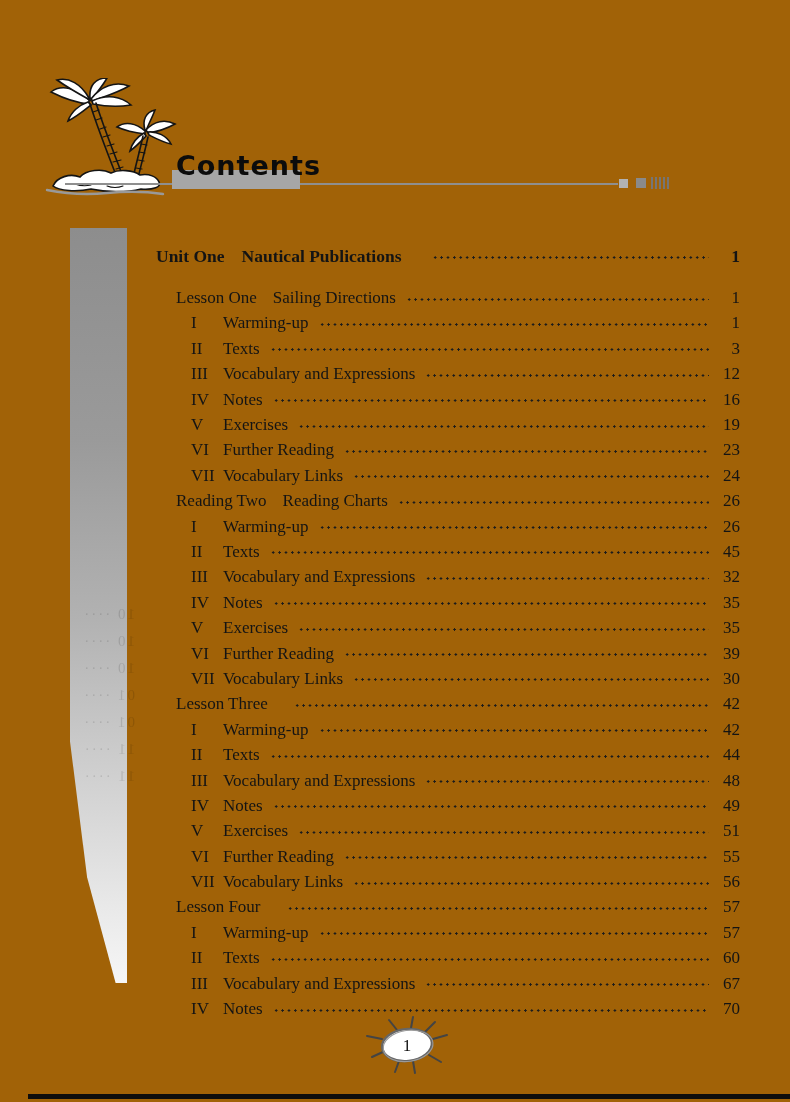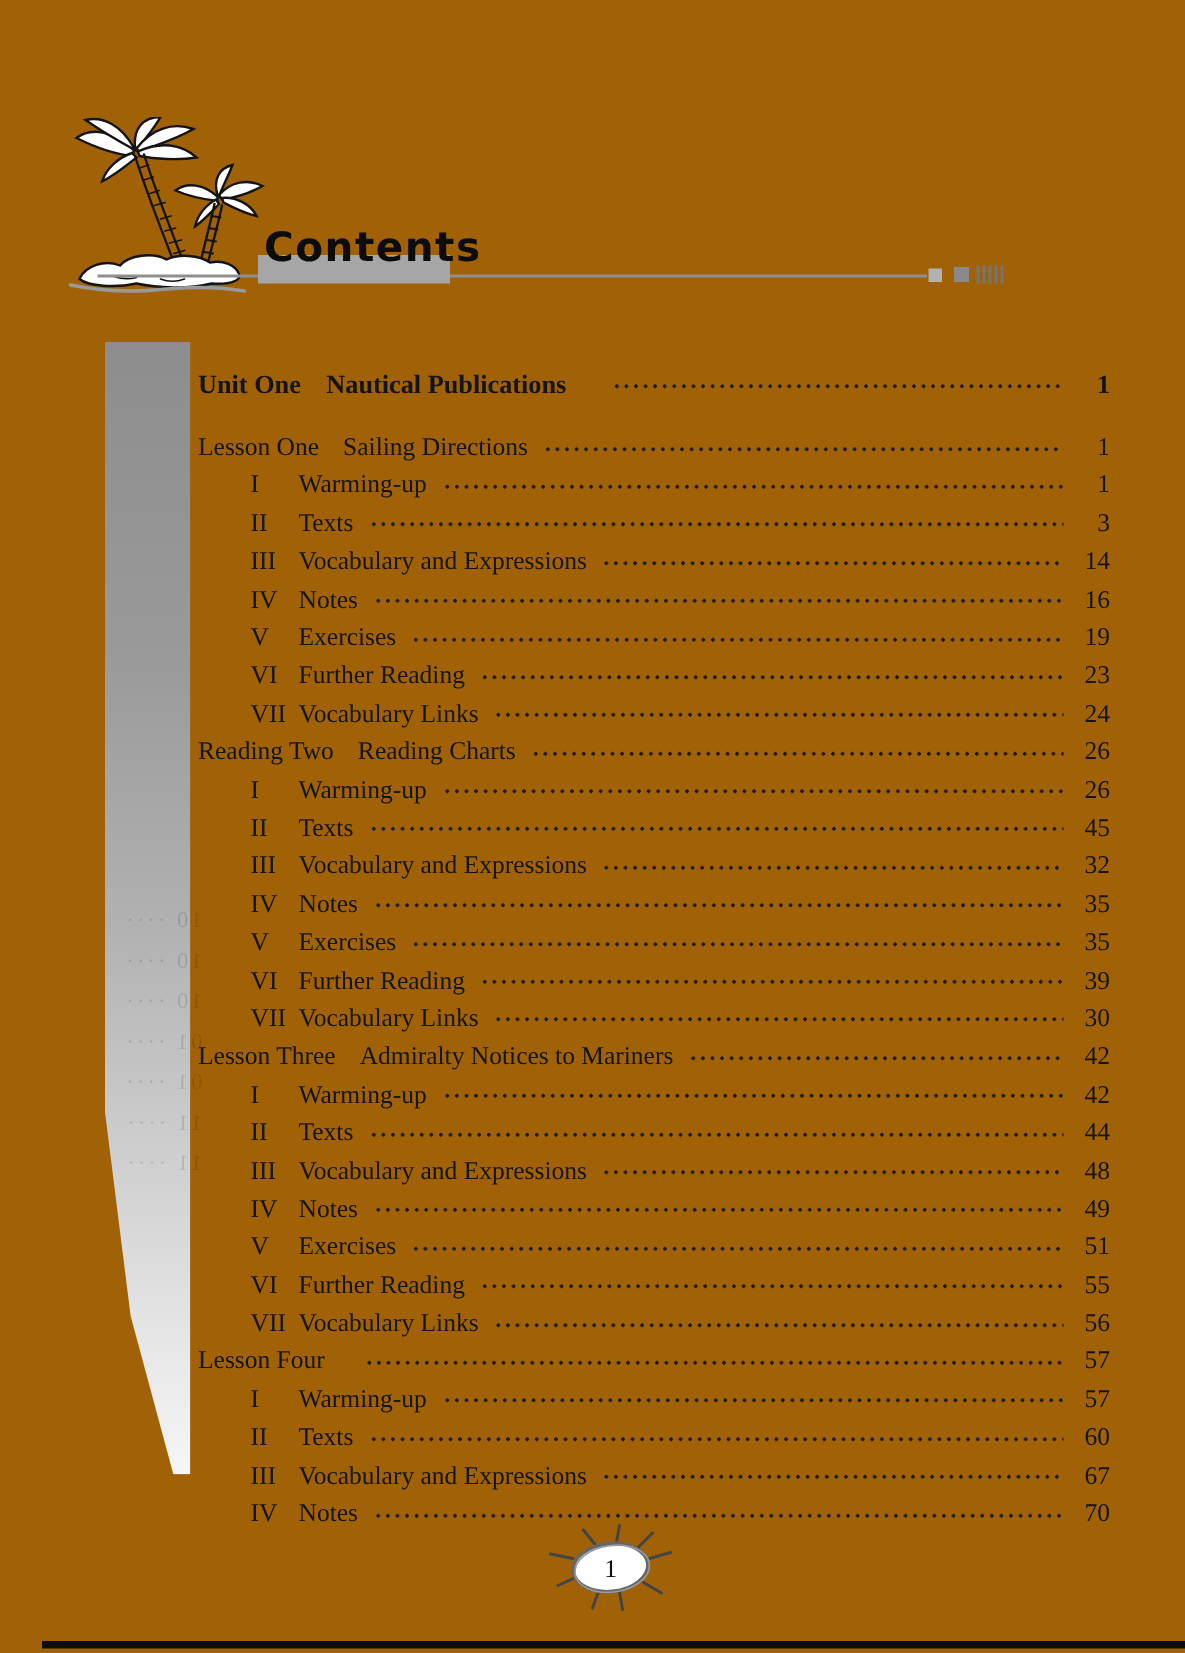--- a/index.html
+++ b/index.html
@@ -28,25 +28,25 @@
     background:linear-gradient(to bottom,#8d8d8d 0%,#9a9a9a 28%,#b2b2b2 52%,#cfcfcf 72%,#e9e9e9 90%,#f6f6f6 100%);
     clip-path:polygon(0 0,100% 0,100% 100%,80% 100%,30% 86%,0 68%);
   }
   .ghost-marks{position:absolute;left:55px;top:606px;width:80px;}
   .ghost-row{
     height:27px;font-size:15px;color:rgba(0,0,0,0.12);
     transform:scaleX(-1);letter-spacing:2px;white-space:nowrap;
   }
 
   
-  .toc{position:absolute;left:132px;top:244px;right:50px;}
+  .toc{position:absolute;left:156px;top:244px;right:50px;}
   .toc-row{display:flex;align-items:center;height:25.4px;font-size:17px;white-space:nowrap;}
   .row-unit{font-weight:bold;font-size:17.5px;margin-bottom:16px;}
   .row-unit .num{margin-right:17px;}
-  .row-lesson .num{margin-right:16px;}
+  .row-lesson .num{margin-right:16px;margin-left:20px;}
   .row-item{padding-left:35px;}
   .row-item .num{display:inline-block;width:32px;flex:none;}
   .toc-row .lbl{flex:none;}
   .leader{
     flex:1;align-self:stretch;margin:0 7px 0 10px;
     background-image:radial-gradient(circle,#1c1c1c 1.05px,transparent 1.35px);
     background-size:6.4px 9px;background-repeat:repeat-x;background-position:0 56%;
   }
   .row-unit .leader{margin-left:30px;}
   .pgnum{flex:none;min-width:24px;text-align:right;}
@@ -135,21 +135,21 @@
       <div class="toc-row row-item">
         <span class="num">II</span>
         <span class="lbl">Texts</span>
         <span class="leader"></span>
         <span class="pgnum">3</span>
       </div>
       <div class="toc-row row-item">
         <span class="num">III</span>
         <span class="lbl">Vocabulary and Expressions</span>
         <span class="leader"></span>
-        <span class="pgnum">14</span>
+        <span class="pgnum">12</span>
       </div>
       <div class="toc-row row-item">
         <span class="num">IV</span>
         <span class="lbl">Notes</span>
         <span class="leader"></span>
         <span class="pgnum">16</span>
       </div>
       <div class="toc-row row-item">
         <span class="num">V</span>
         <span class="lbl">Exercises</span>
@@ -211,21 +211,20 @@
         <span class="pgnum">39</span>
       </div>
       <div class="toc-row row-item">
         <span class="num">VII</span>
         <span class="lbl">Vocabulary Links</span>
         <span class="leader"></span>
         <span class="pgnum">30</span>
       </div>
       <div class="toc-row row-lesson">
         <span class="num">Lesson Three</span>
-        <span class="lbl">Admiralty Notices to Mariners</span>
         <span class="leader"></span>
         <span class="pgnum">42</span>
       </div>
       <div class="toc-row row-item">
         <span class="num">I</span>
         <span class="lbl">Warming-up</span>
         <span class="leader"></span>
         <span class="pgnum">42</span>
       </div>
       <div class="toc-row row-item">

